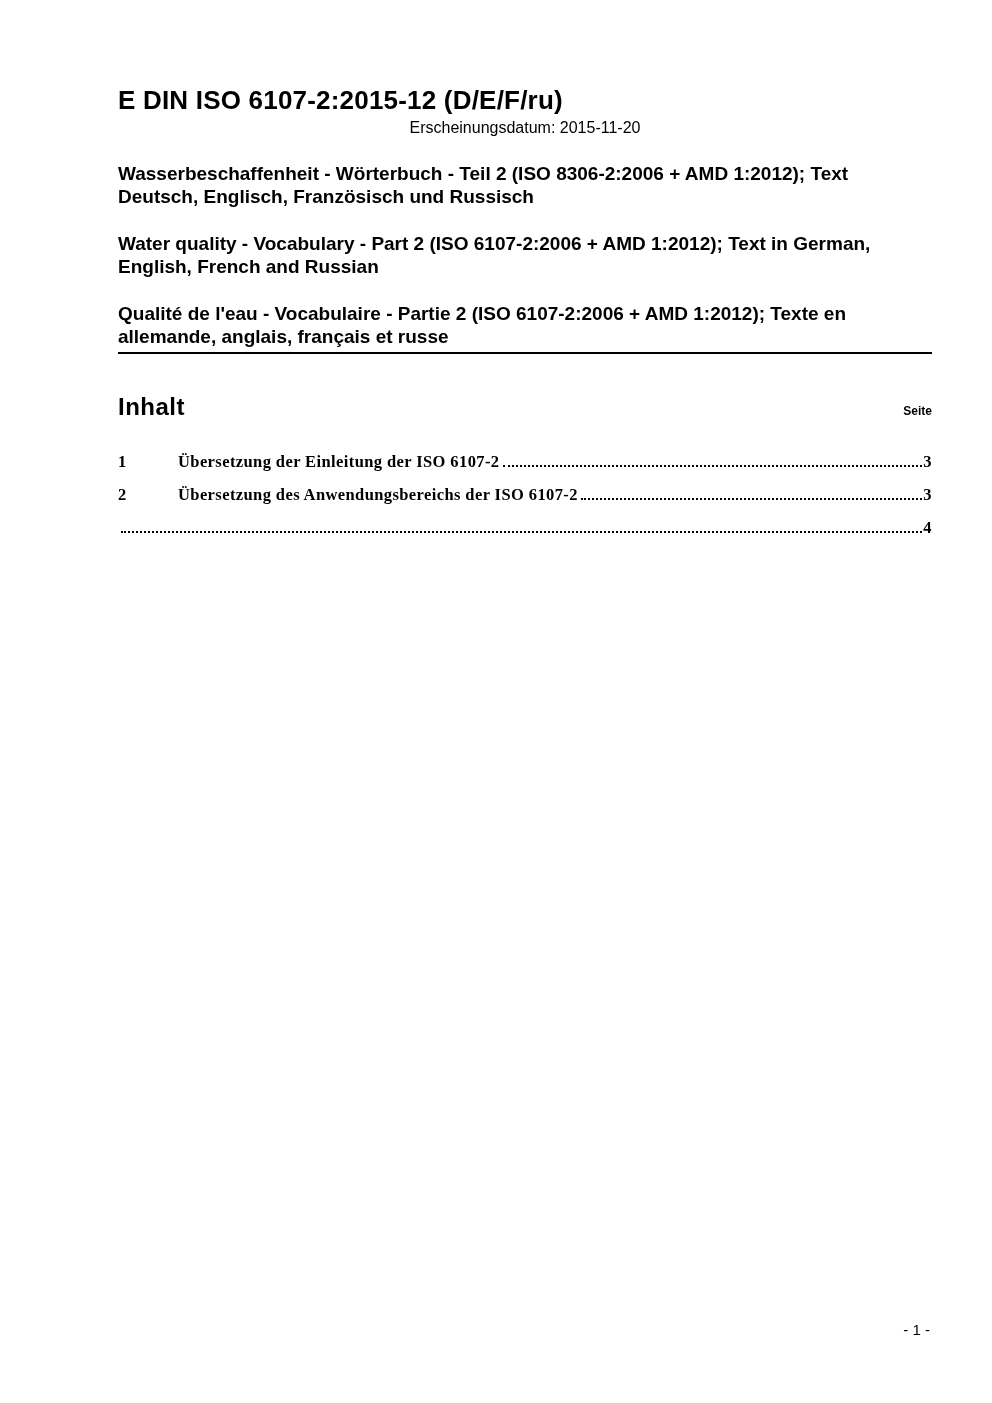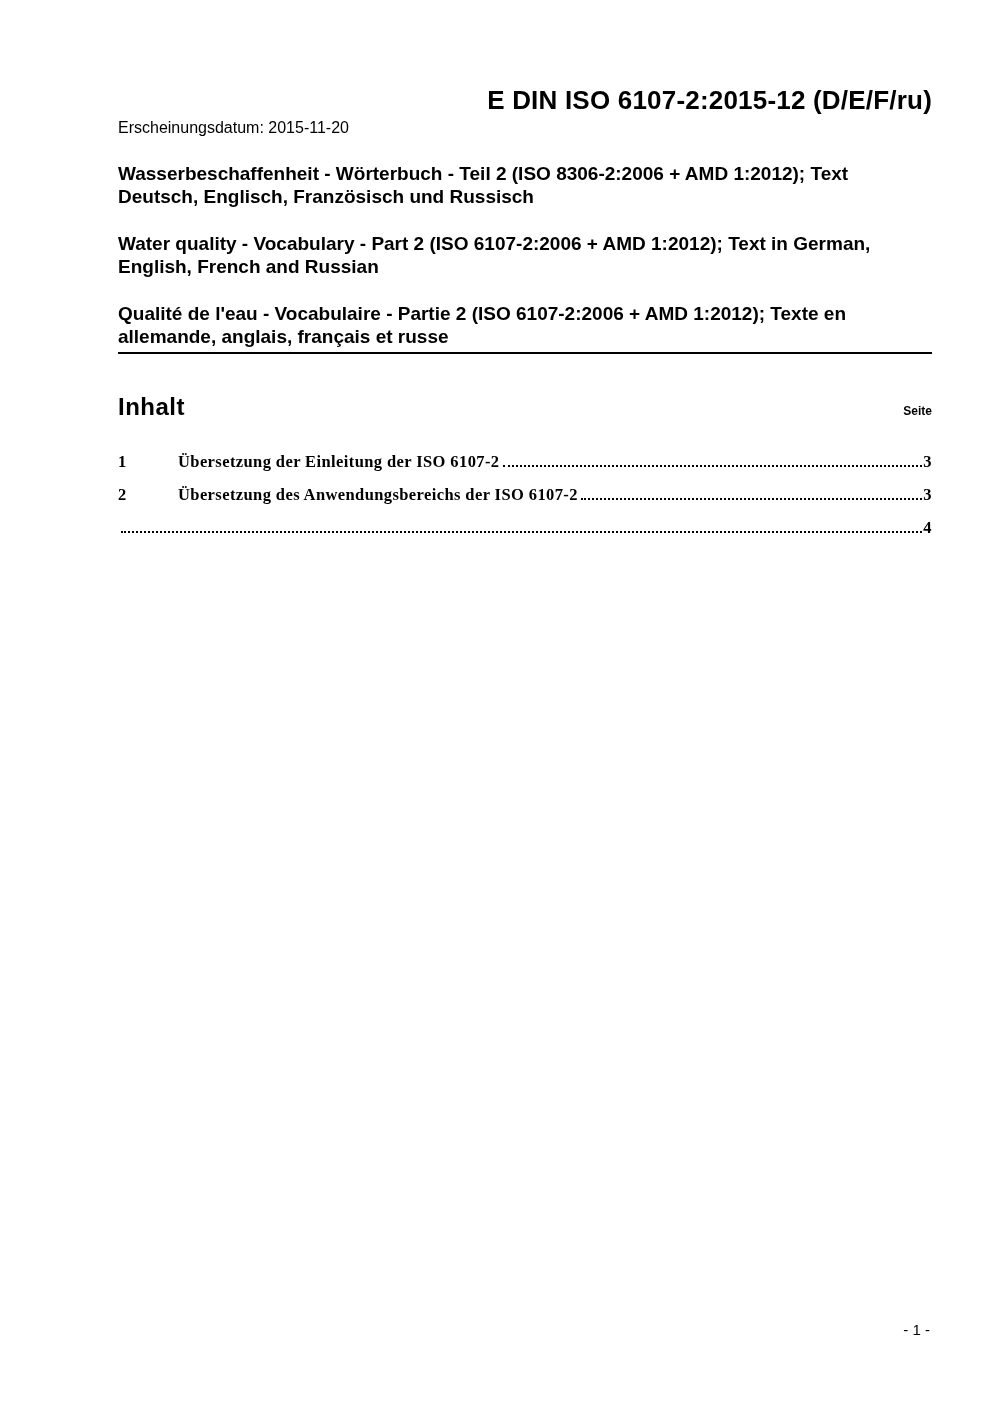--- a/index.html
+++ b/index.html
@@ -18,26 +18,26 @@
     left: 118px;
     right: 60px;
     top: 0;
   }
   .doc-title {
     margin-top: 84px;
     font-size: 26px;
     font-weight: bold;
     line-height: 32px;
     letter-spacing: 0.2px;
-    text-align: right;
   }
   .pub-date {
     margin-top: 2px;
     font-size: 16px;
     line-height: 20px;
+    text-align: center;
   }
   .lang-title {
     margin-top: 24px;
     font-size: 19px;
     font-weight: bold;
     line-height: 23px;
   }
   .divider {
     margin-top: 4px;
     border: none;

